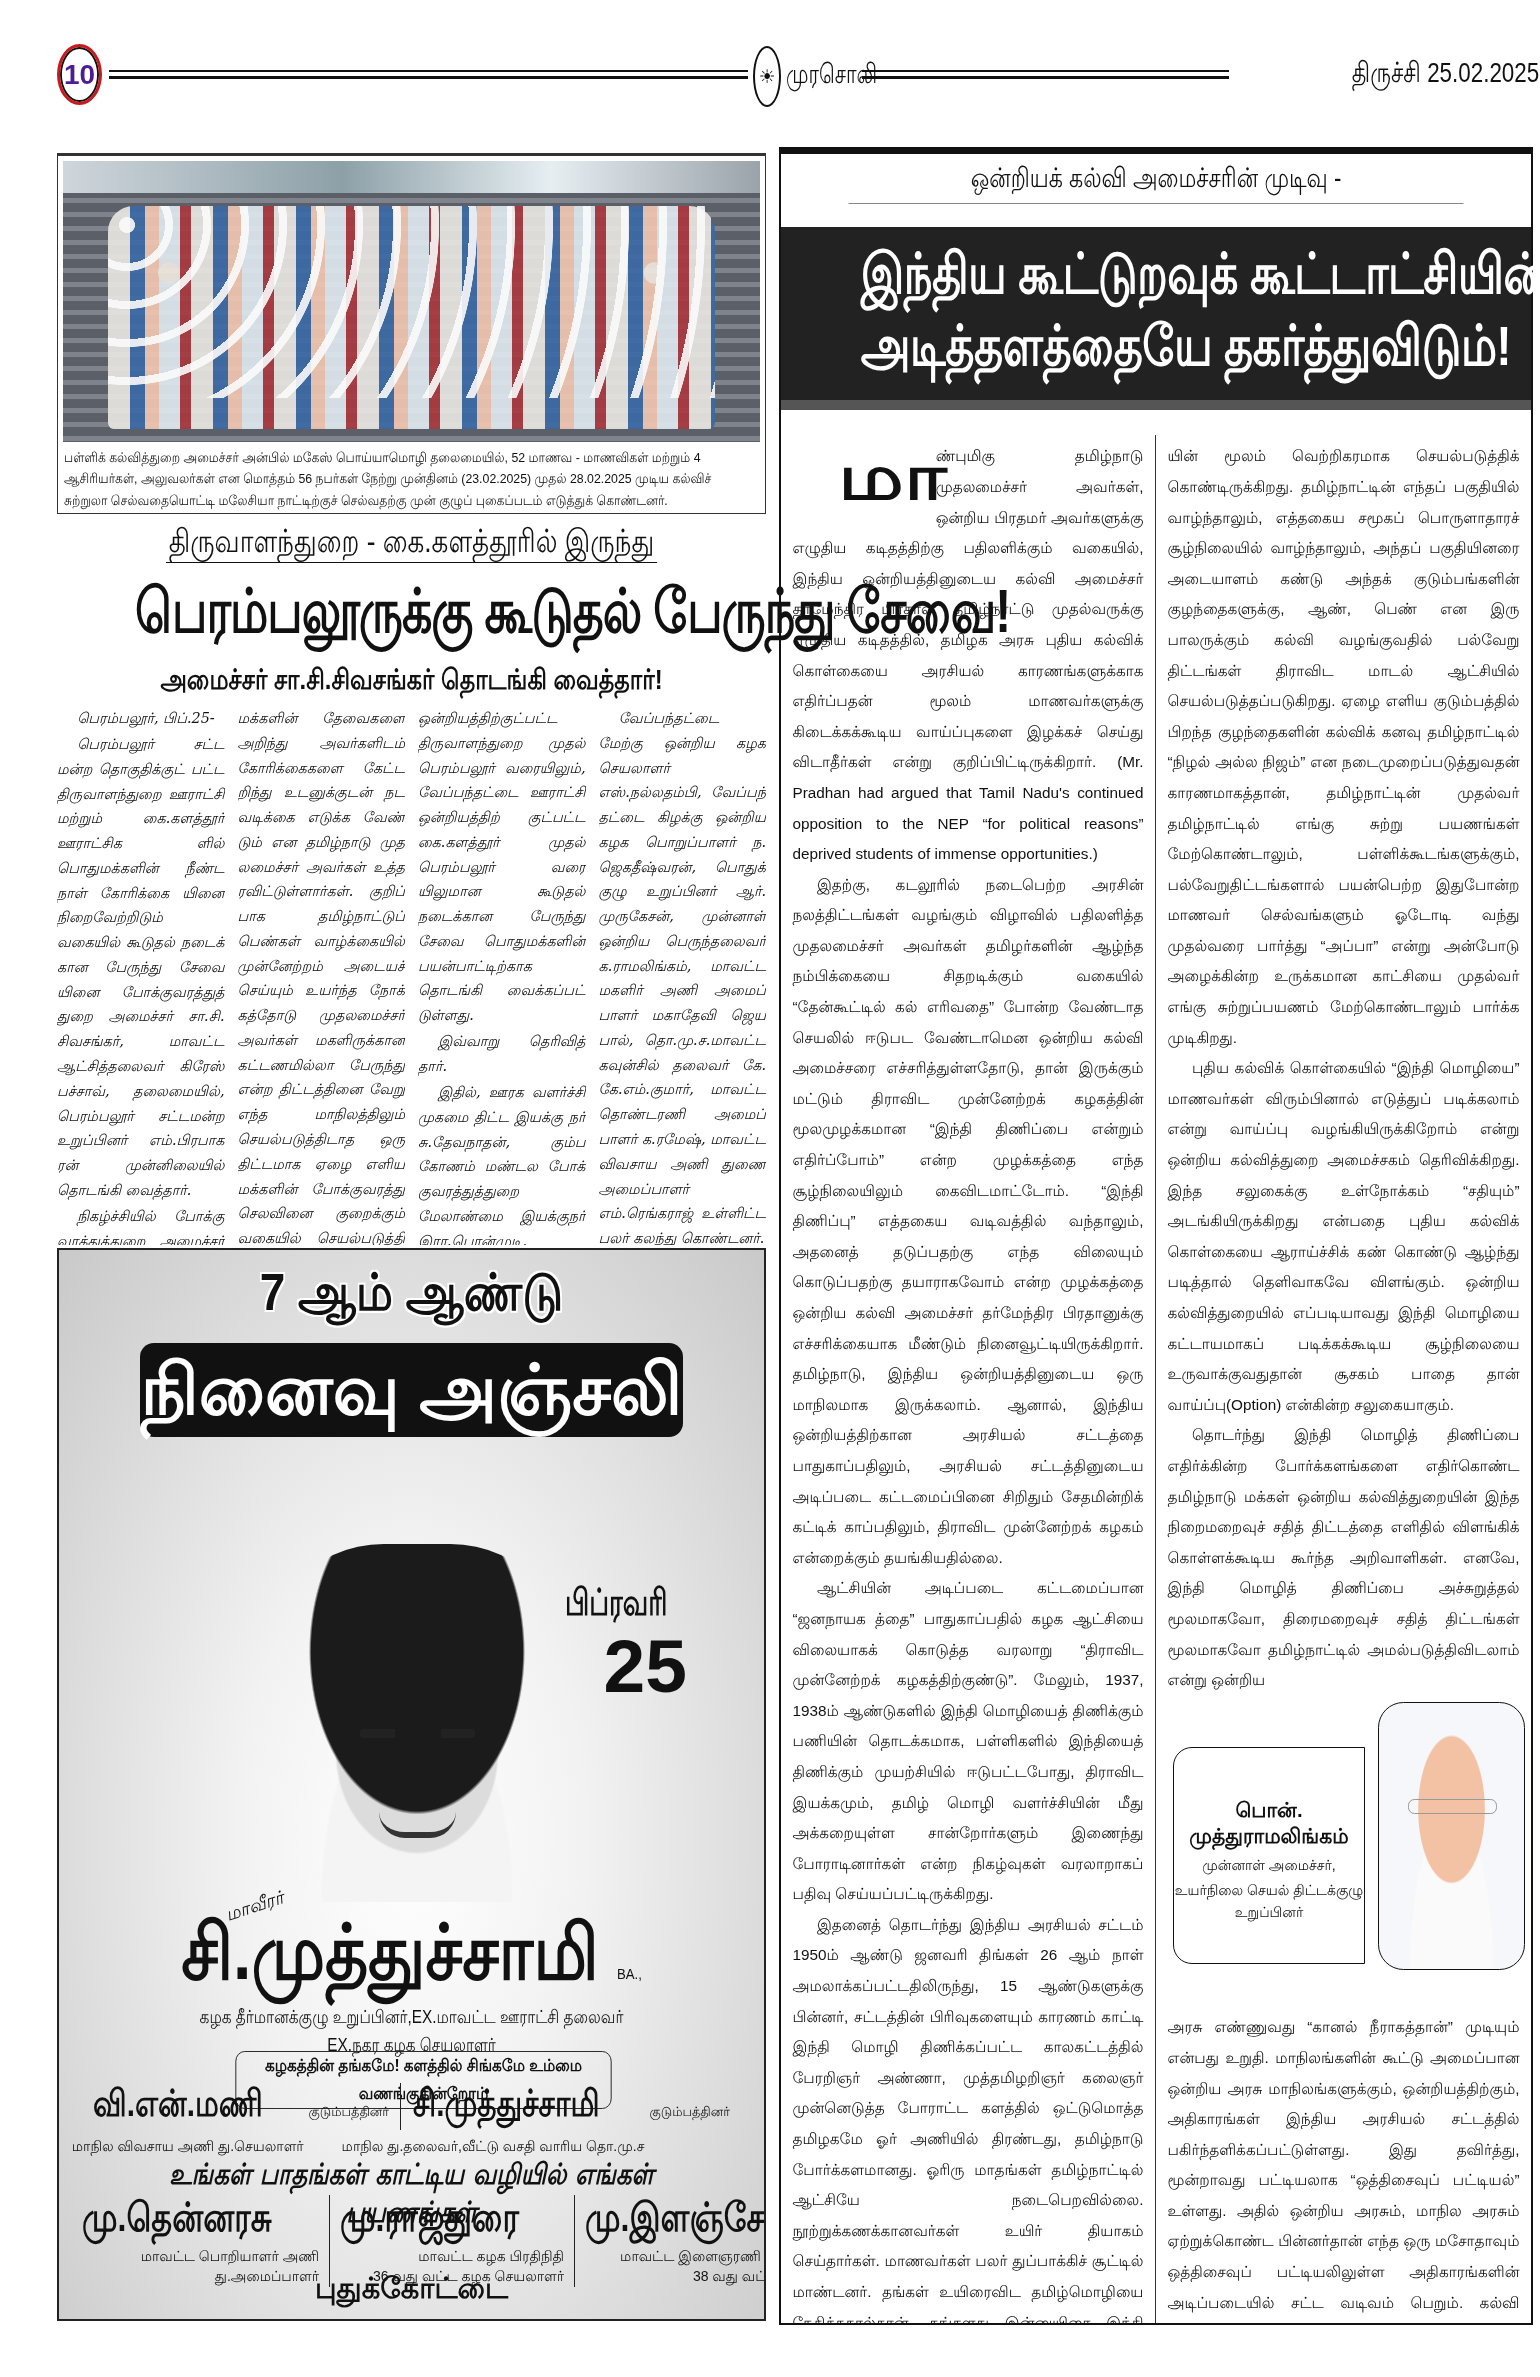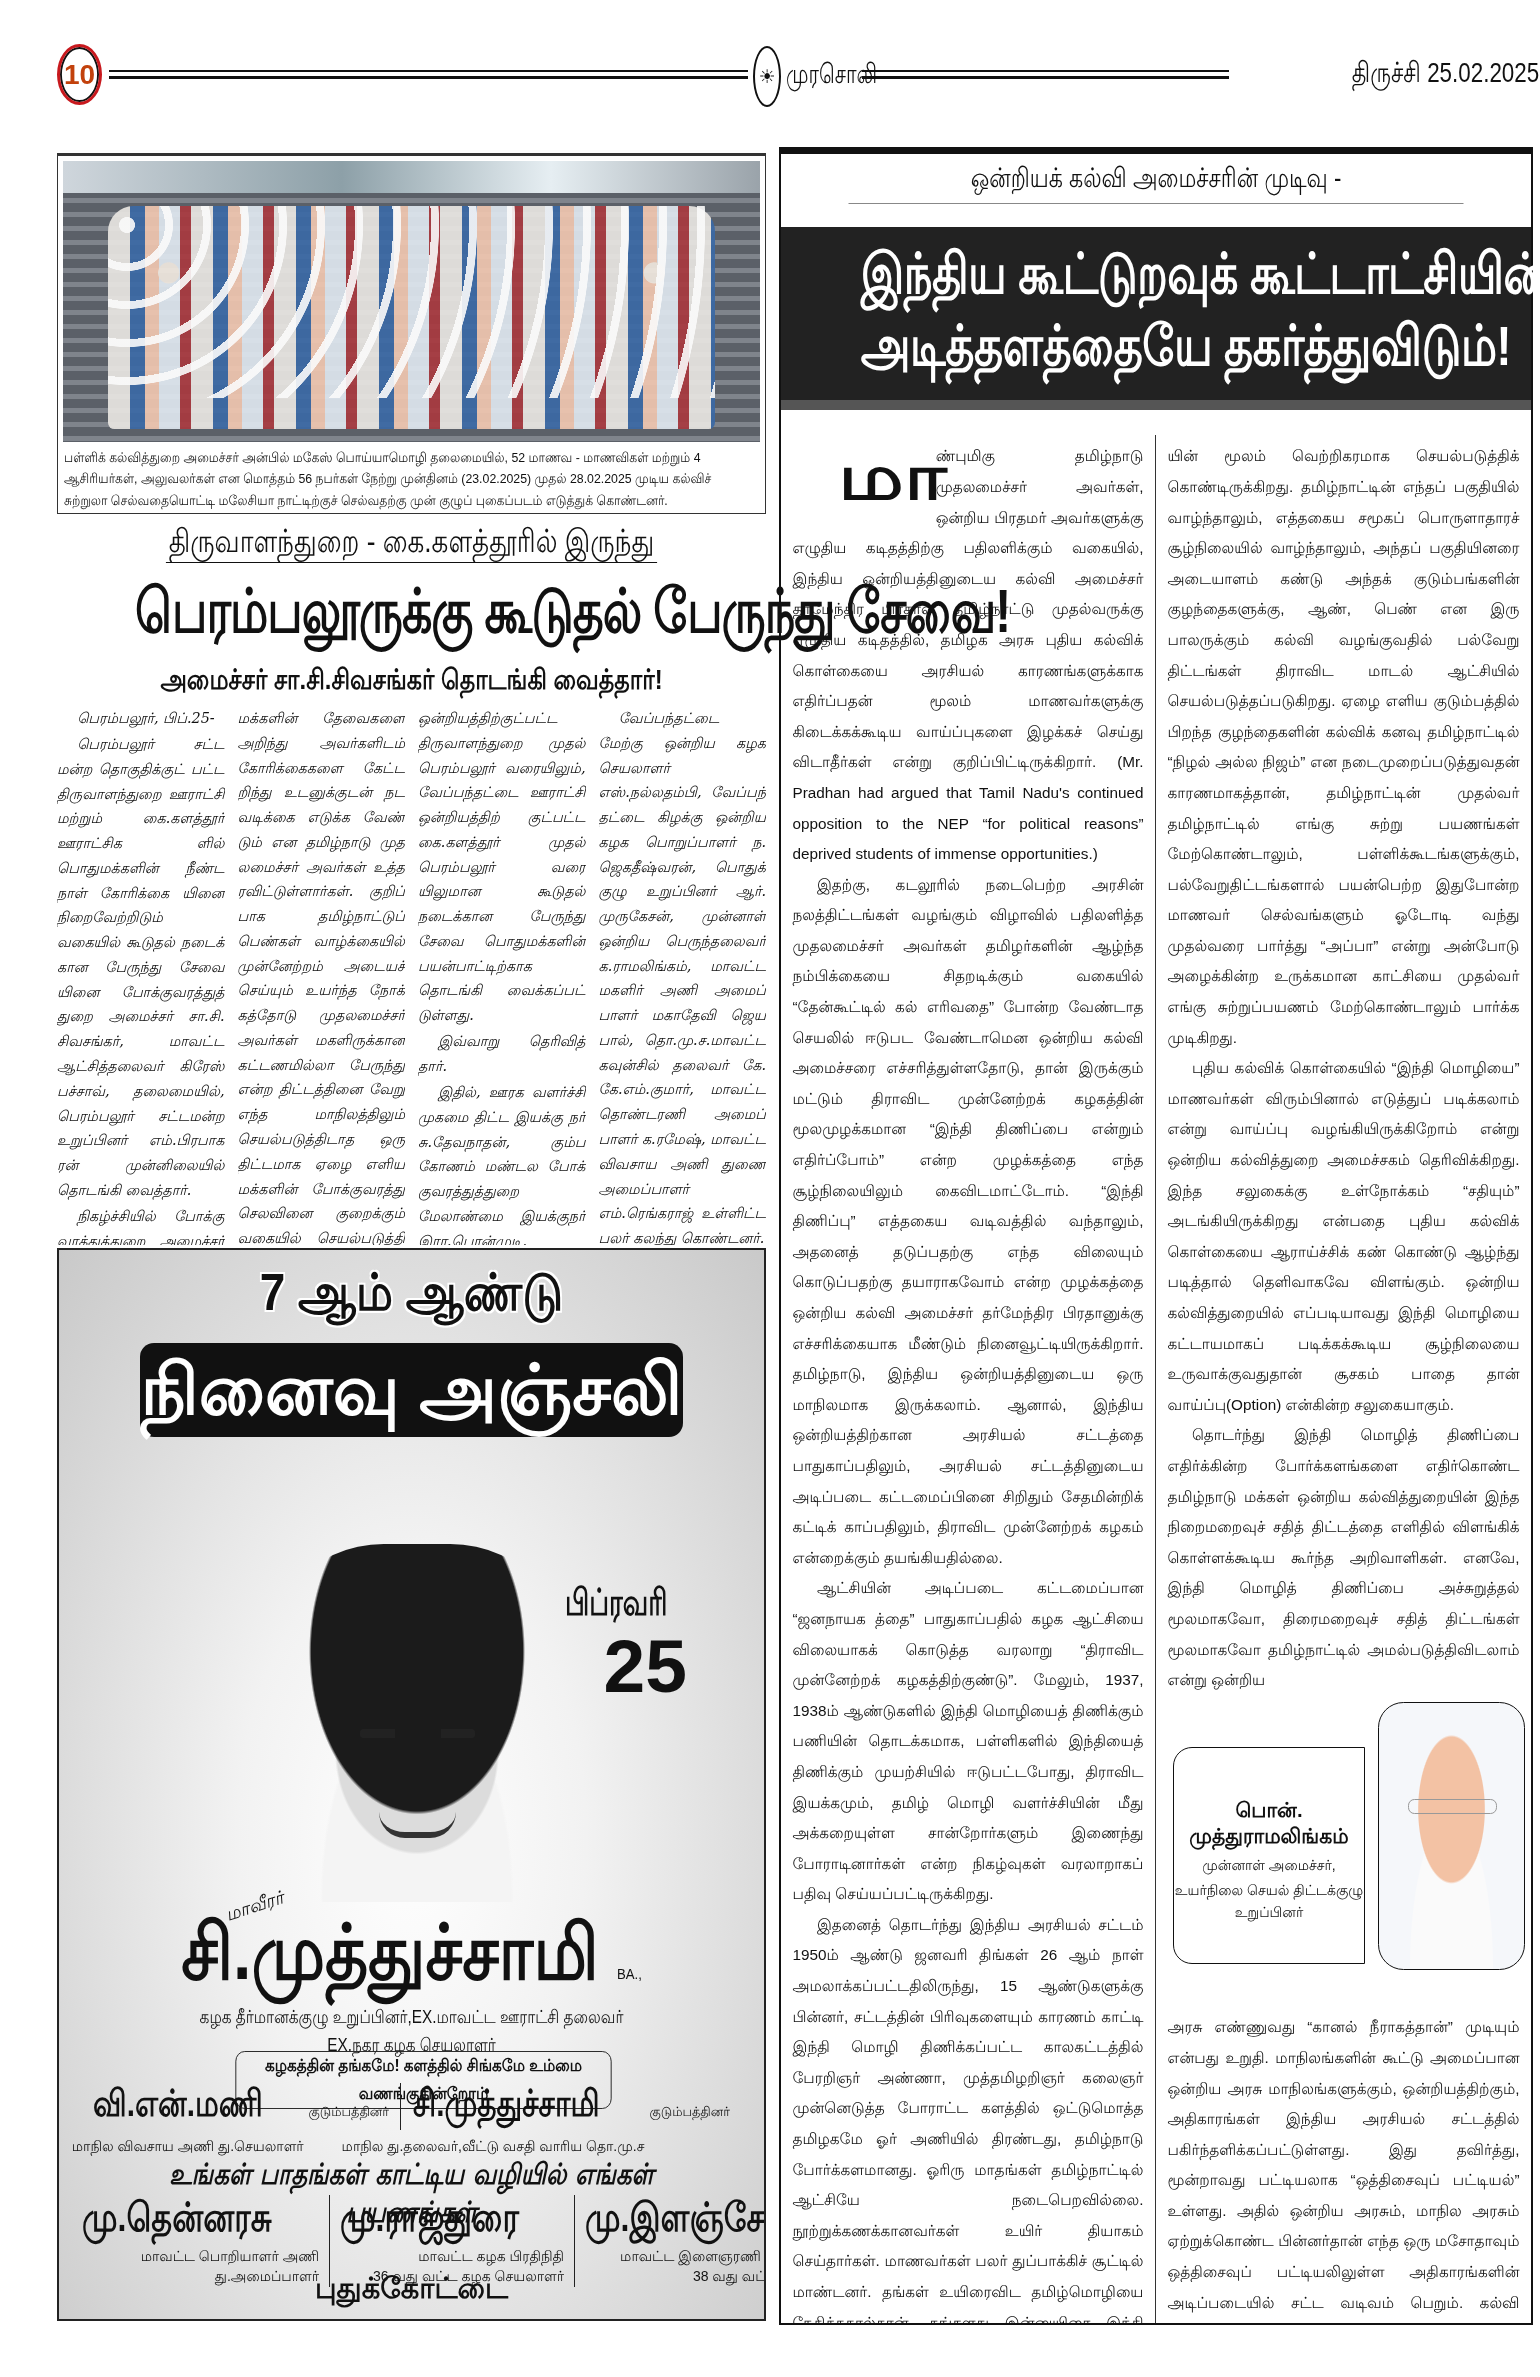--- a/index.html
+++ b/index.html
@@ -3,21 +3,21 @@
 <meta charset="utf-8">
 <style>
   * { box-sizing: border-box; margin: 0; padding: 0; }
   html, body { width: 1541px; height: 2377px; background: #ffffff; overflow: hidden; }
   body { font-family: "DejaVu Sans", sans-serif; color: #111; position: relative; }
 
   
   .masthead { position: absolute; left: 57px; top: 38px; width: 1482px; height: 77px; }
   .page-no { position: absolute; left: 0; top: 6.4px; width: 45px; height: 61px; border-radius: 50%;
              border: 3.8px solid #c8191e; background: #fff; display: flex; align-items: center; justify-content: center;
-             font: bold 28px "Liberation Sans", sans-serif; color: #c2410c; box-shadow: 0 0 0 1.9px #111 inset; }
+             font: bold 28px "Liberation Sans", sans-serif; color: #4c1d95; box-shadow: 0 0 0 1.9px #111 inset; }
   .rule { position: absolute; height: 9px; border-top: 2.6px solid #111; border-bottom: 3.8px solid #111; top: 32px; }
   .rule.left { left: 52px; width: 639px; }
   .rule.right { left: 805px; width: 367px; }
   .logo { position: absolute; left: 696px; top: 7.7px; display: flex; align-items: center; gap: 5.1px; }
   .logo-icon { width: 28px; height: 61px; border-radius: 50%; border: 2.6px solid #111; display: flex; align-items: center; justify-content: center; font-size: 19px; }
   .logo-text { font: 27px "Liberation Sans", sans-serif; transform: scaleX(0.75); transform-origin: left; }
   .dateline { position: absolute; right: 0; top: 19px; font: 28px "Liberation Sans", sans-serif; transform: scaleX(0.8); transform-origin: right; white-space: nowrap; }
 
   
   .photo-box { position: absolute; left: 57px; top: 153px; width: 709px; height: 361px; border: 1.9px solid #333; border-top-width: 3.2px; }

